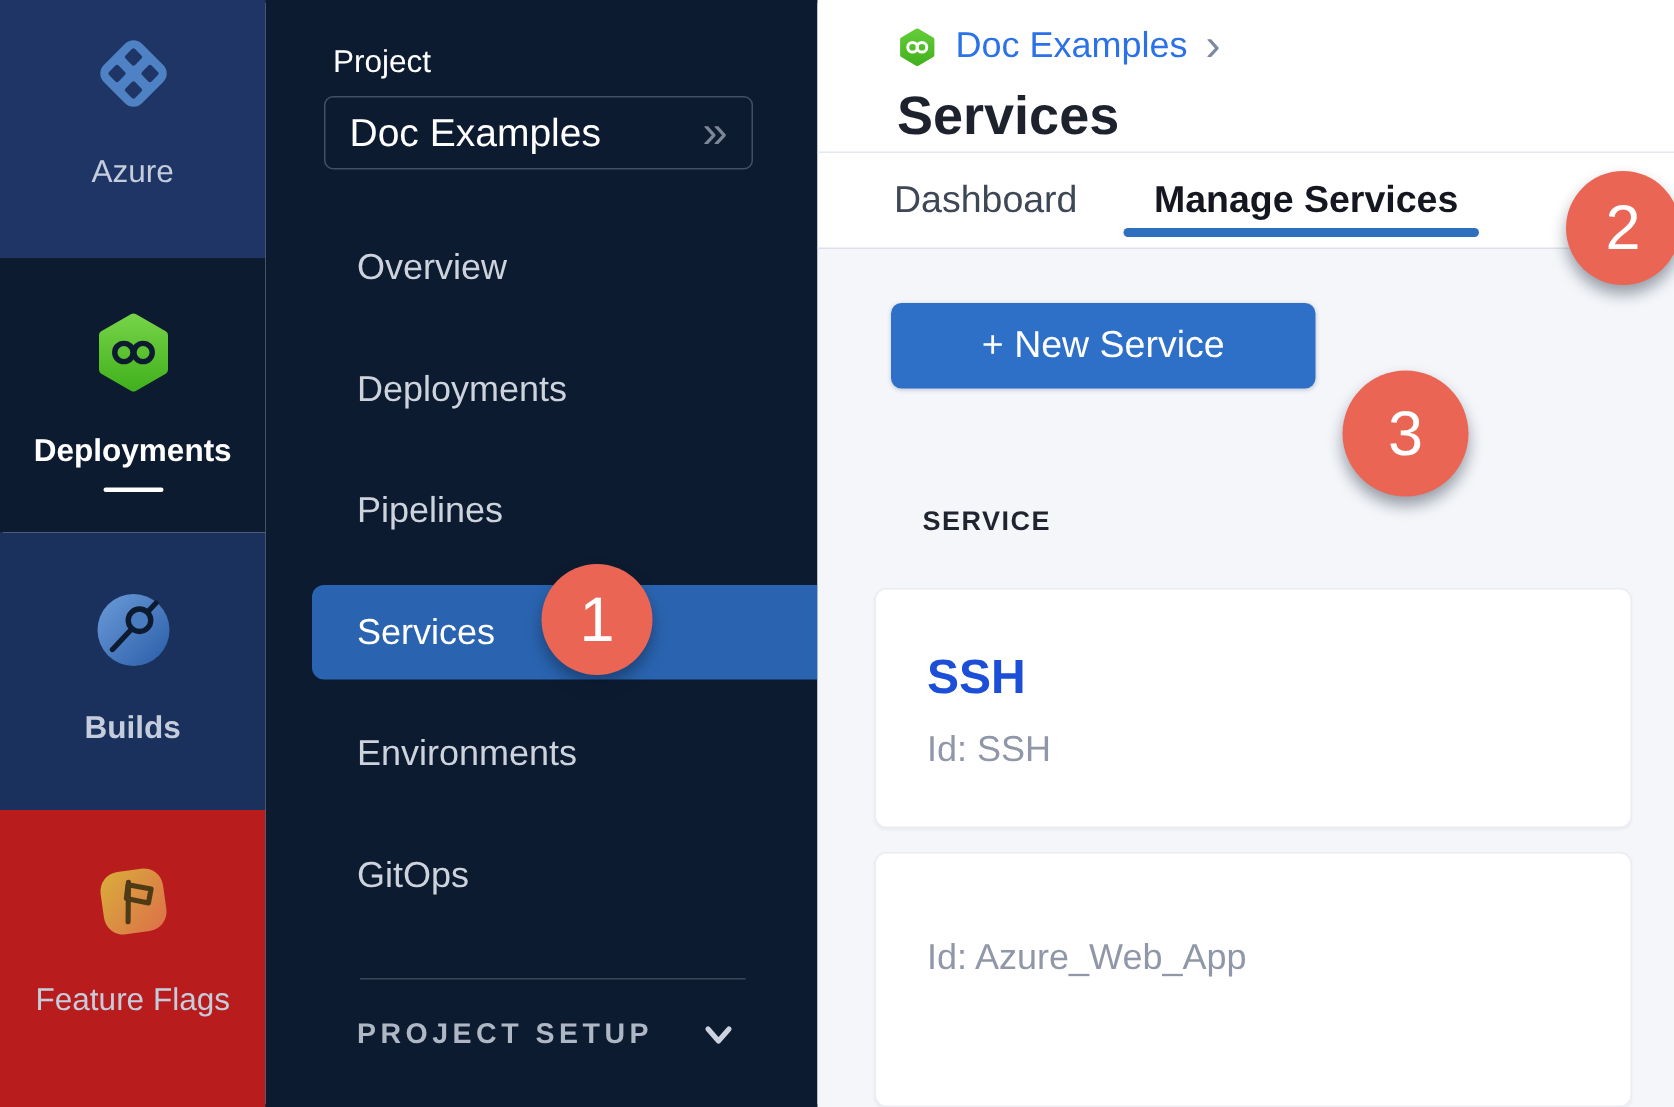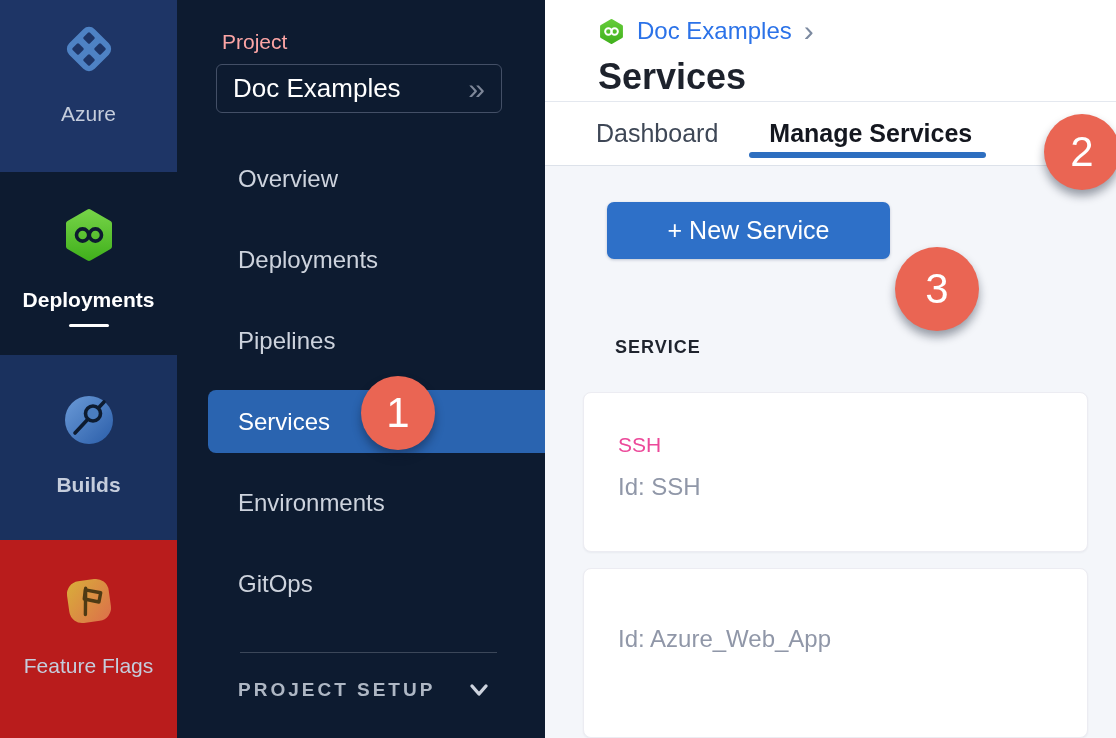--- a/index.html
+++ b/index.html
@@ -17,21 +17,21 @@
   .mi-home    { height:172px; background:#1e3566; padding-top:20px; }
   .mi-deploy  { height:183px; background:#0d1b30; padding-top:34px; }
   .mi-builds  { height:185px; background:#1a315e; padding-top:36px;font-weight:bold; }
   .mi-ff      { height:198px; background:#b91c1c; padding-top:32px; }
   .m-label { margin-top:20px; font-size:21px; color:#c5cddc; }
   .mi-deploy .m-label { color:#ffffff; font-weight:700; }
   .active-underline { width:40px; height:3px; background:#ffffff; border-radius:2px; margin-top:12px; }
 
   
   .project-rail { width:368px; flex:0 0 368px; background:#0d1b30; color:#c9d0dc; }
-  .project-label { margin:30px 0 0 45px; font-size:21px; color:#fca5a5; }
+  .project-label { margin:30px 0 0 45px; font-size:21px; color:#ffffff; }
   .project-switcher {
     margin:10px 0 0 39px; width:286px; height:49px;
     background:transparent; border:1.5px solid #434f66; border-radius:6px;
     display:flex; align-items:center; padding:0 16px; cursor:pointer;
     font-family:inherit;
   }
   .project-switcher .p-name { font-size:26px; color:#ffffff; }
   .project-switcher .chevrons { margin-left:auto; font-size:30px; color:#7e8798; line-height:1; }
   .p-nav { list-style:none; margin-top:25px; }
   .p-nav-item {
@@ -62,32 +62,32 @@
   .tabs-row { background:#ffffff; height:88px; border-bottom:1px solid #dde2ea; display:flex; align-items:stretch; padding-left:51px; gap:51px; }
   .tab { position:relative; display:flex; align-items:center; font-size:25px; font-weight:500; color:#3e4756; cursor:pointer; }
   .tab.active { font-weight:700; color:#14171f; }
   .tab.active::after {
     content:""; position:absolute; left:-20px; right:-14px; bottom:7px;
     height:6px; border-radius:3px; background:#2e6fc0;
   }
 
   .content { flex:1; background:#f4f6fa; padding:36px 28px 0 38px; }
   .new-service-btn {
-    margin-left:24px; width:283px; height:57px; border:none; border-radius:7px;
+    margin-left:11px; width:283px; height:57px; border:none; border-radius:7px;
     background:#2e70c8; color:#ffffff; font-size:25px; font-family:inherit; cursor:pointer;
     box-shadow:0 1px 3px rgba(30,50,90,0.25);
   }
   .list-header { margin-top:78px; padding-left:32px; font-size:18px; font-weight:700; letter-spacing:1px; color:#1f242e; height:20px; }
   .card {
     margin-top:35px; background:#ffffff; border:1px solid #ececf2; border-radius:8px;
     padding:40px 34px 0 34px; height:160px; cursor:pointer;
     box-shadow:0 1px 2px rgba(20,30,60,0.05);
   }
   .card + .card { margin-top:16px; height:170px; }
-  .card-title { font-size:21px; color:#ec4899; }
+  .card-title { font-size:32px; color:#1d4ed8;font-weight:bold; }
   .card-id { margin-top:16px; font-size:24px; color:#9097a8; }
 
   
   .badge {
     position:absolute; border-radius:50%; background:#ea6553; color:#ffffff;
     display:flex; align-items:center; justify-content:center;
     font-size:42px; font-weight:500;
     box-shadow:0 6px 10px rgba(10,20,40,0.40);
   }
   .b1 { left:361px; top:376px; width:74px; height:74px; }

